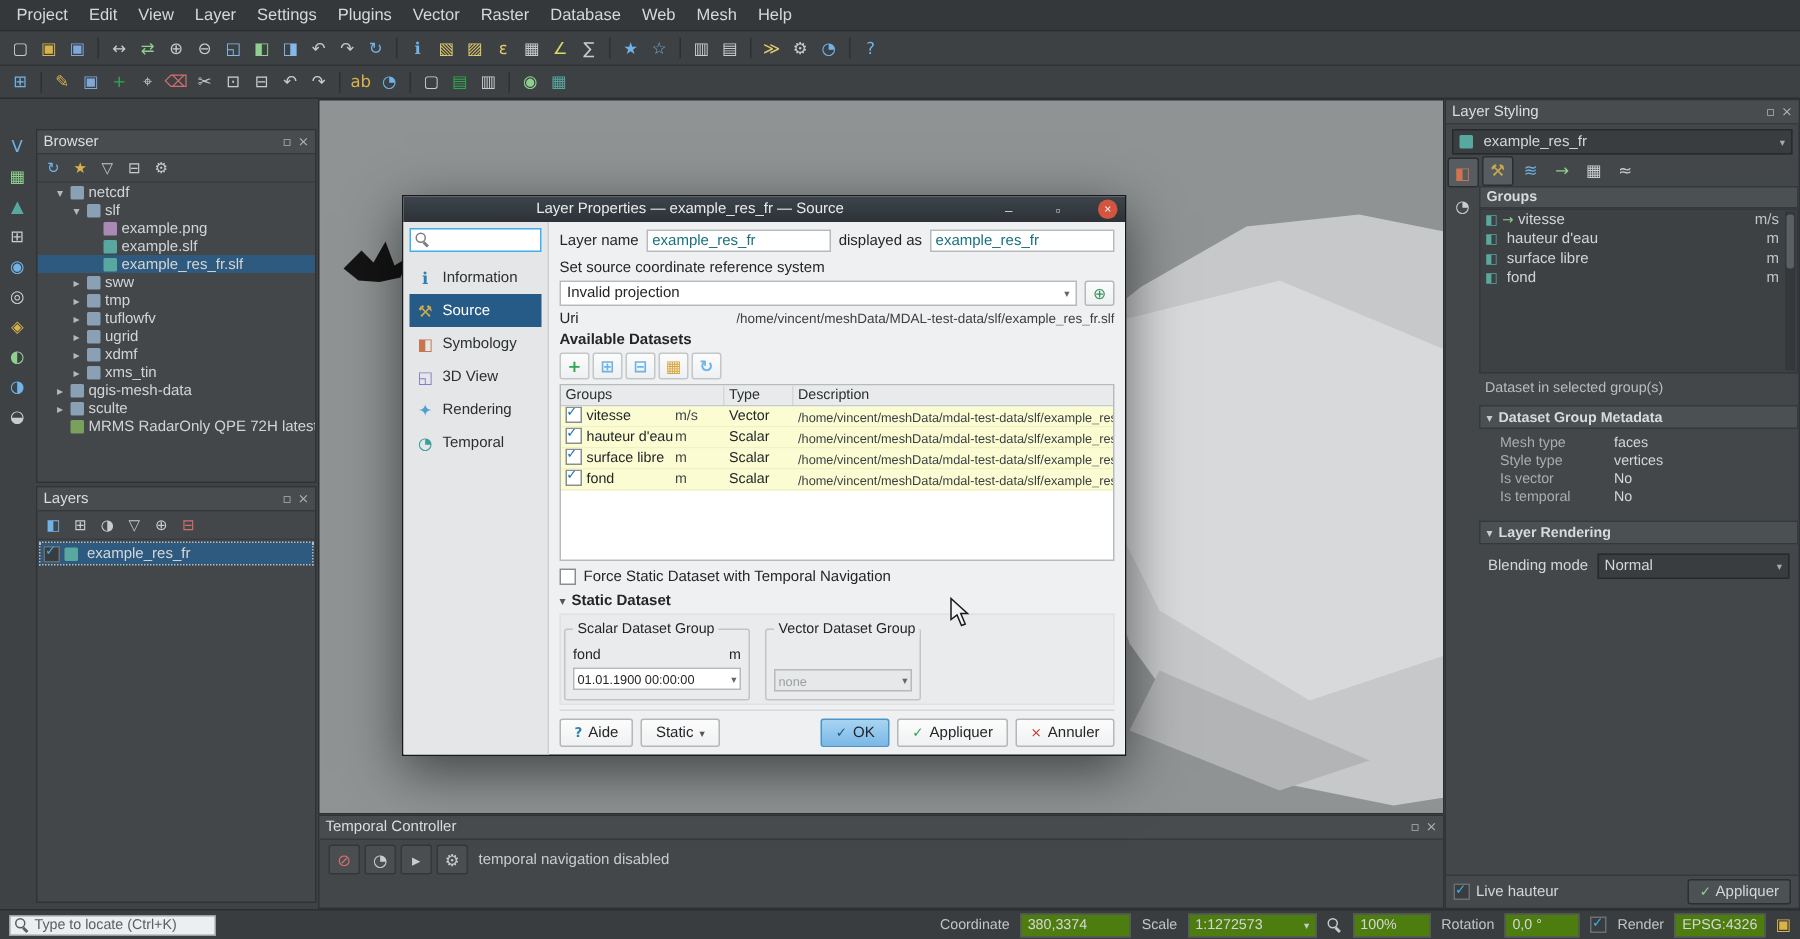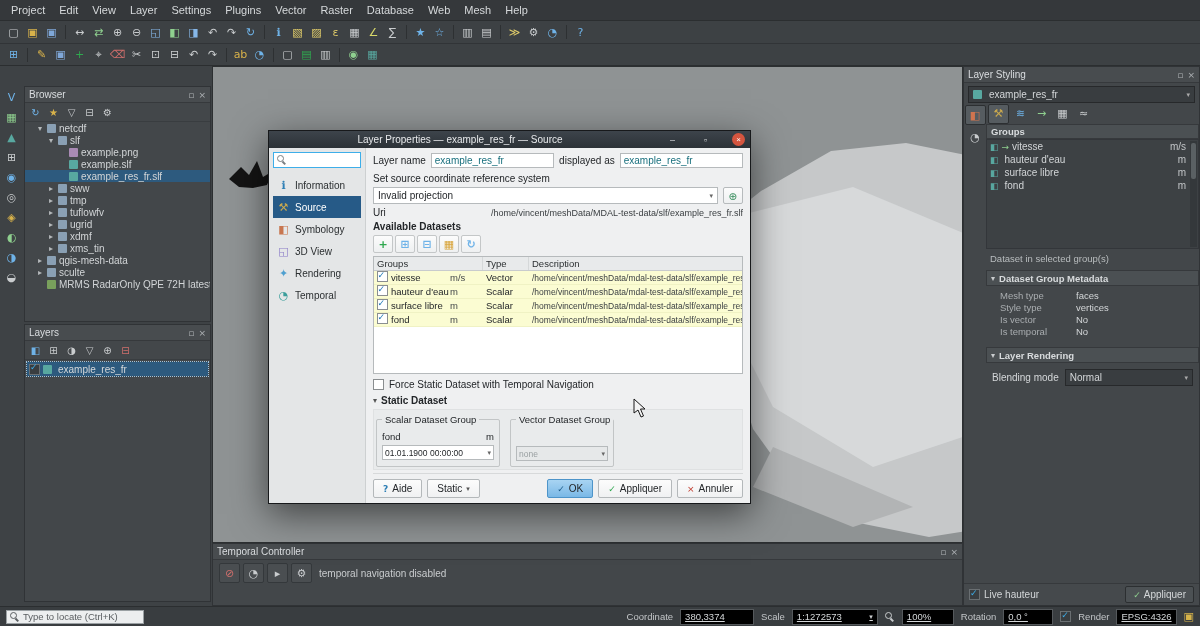--- a/index.html
+++ b/index.html
@@ -144,22 +144,22 @@
   .btn-row .spacer{flex:1;}
   
   .mag{width:10px;height:10px;position:relative;flex:none;}
   .mag::before{content:"";position:absolute;width:5px;height:5px;border:1.5px solid currentColor;border-radius:50%;left:0;top:0;}
   .mag::after{content:"";position:absolute;width:4px;height:1.5px;background:currentColor;transform:rotate(45deg);left:5px;top:7px;}
   
   .statusbar{position:absolute;left:0;bottom:0;width:100%;height:20px;background:#393d40;border-top:1px solid #2b2e30;
              display:flex;align-items:center;gap:7px;padding:0 6px;box-sizing:border-box;font-size:9.5px;}
   .locator{display:flex;align-items:center;gap:3px;background:#eceeef;color:#5a5e61;width:138px;height:14px;
            border:1px solid #9aa0a3;padding:0 3px;box-sizing:border-box;flex:none;}
-  .sfield{display:flex;align-items:center;gap:3px;background:#000000;border:1px solid #55595c;height:14px;
-          padding:0 4px;color:#d4d7d9;text-decoration:underline;}
+  .sfield{display:flex;align-items:center;gap:3px;background:#4d7c0f;border:1px solid #55595c;height:14px;
+          padding:0 4px;color:#d4d7d9;}
   .slabel{color:#c2c5c7;}
   .statusbar .spacer{flex:1;}
   
   .cursor{position:absolute;z-index:99;pointer-events:none;}
 </style>
 </head>
 <body>
 
 <div class="app">
 

